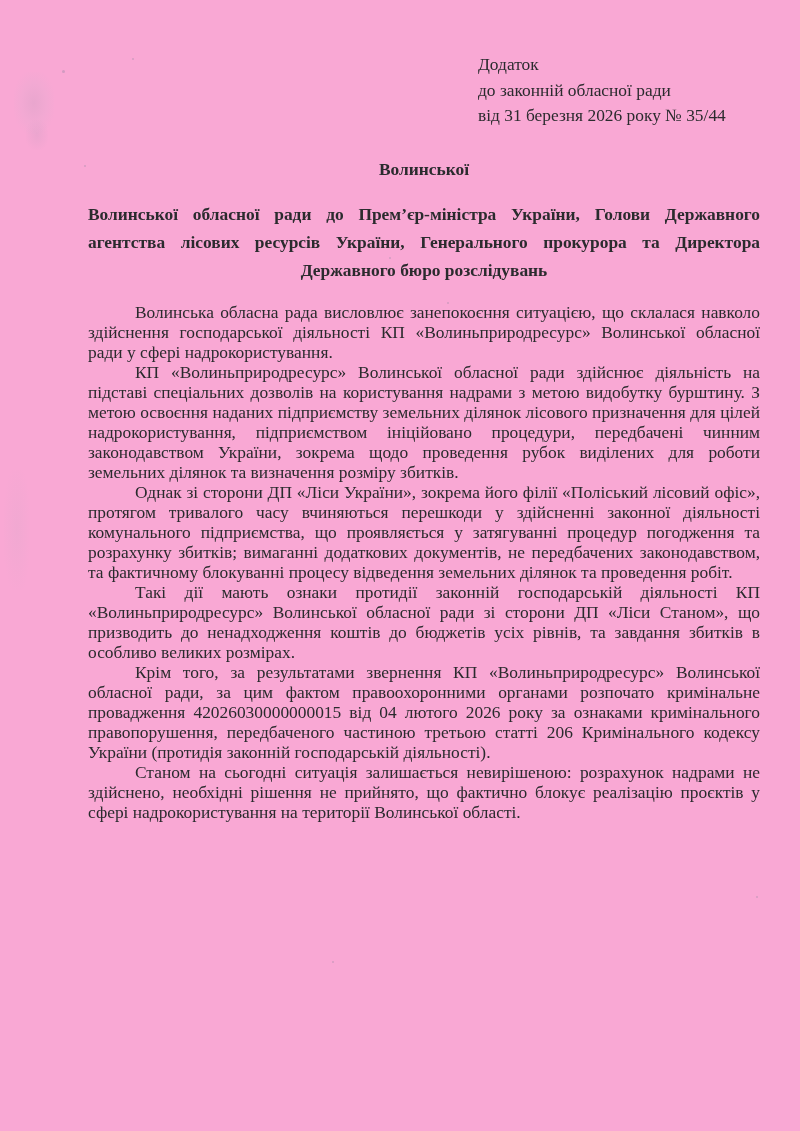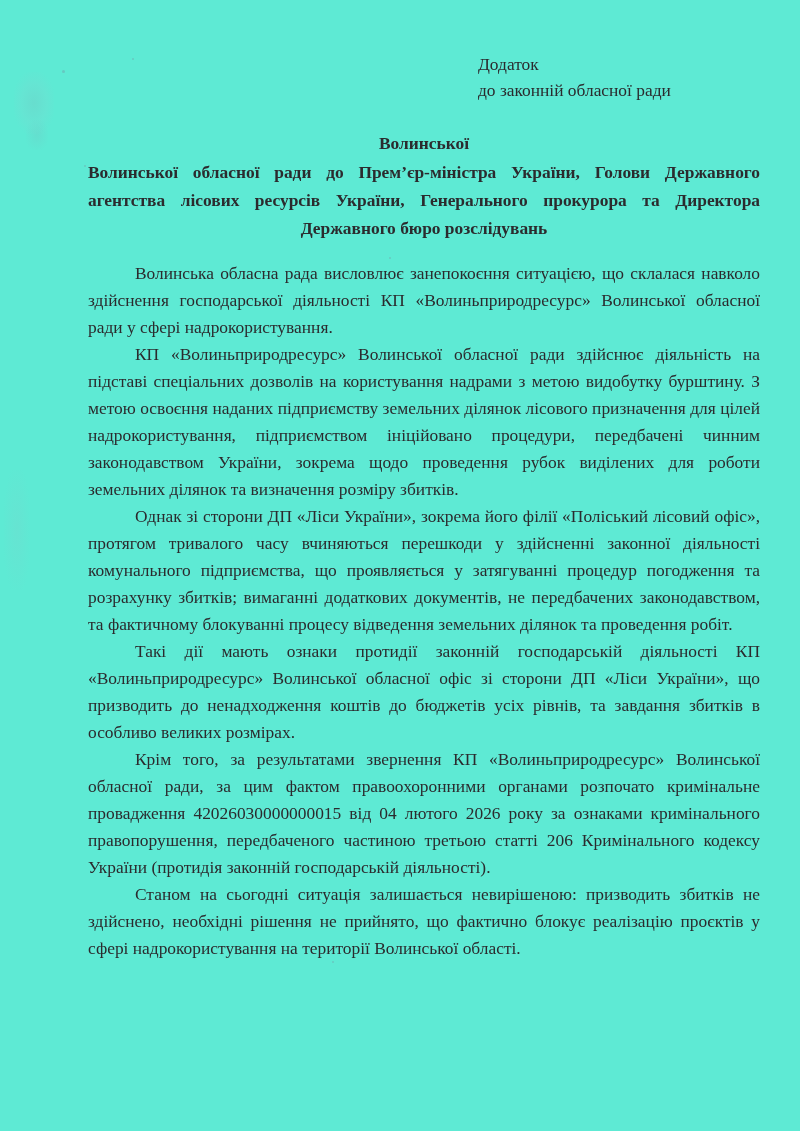--- a/index.html
+++ b/index.html
@@ -11,21 +11,21 @@
   body {
     font-family: "Liberation Serif", "DejaVu Serif", serif;
     color: #2b2b2e;
   }
 
   .page {
     position: relative;
     width: 800px;
     height: 1131px;
     margin: 0 auto;
-    background: #5eead4;
+    background: #f9a8d4;
     overflow: hidden;
     box-sizing: border-box;
     text-decoration: underline;
   }
 
   
   .scan-smudge {
     position: absolute;
     pointer-events: none;
     background: radial-gradient(ellipse at center,
@@ -79,28 +79,28 @@
     line-height: 28px;
     text-align: center;
   }
   .doc-title .title-main {
     display: block;
   }
   .doc-title .title-sub {
     display: block;
     text-align: justify;
     text-align-last: center;
-    margin-top: 1px;
+    margin-top: 17px;
   }
 
   
   .doc-body {
     margin-top: 18px;
     font-size: 17.4px;
-    line-height: 27px;
+    line-height: 20px;
     text-align: justify;
     text-justify: inter-word;
   }
   .doc-body p {
     margin: 0;
     text-indent: 47px;
   }
 </style>
 </head>
 <body>
@@ -116,30 +116,31 @@
   <div class="scan-speck p4"></div>
   <div class="scan-speck p5"></div>
   <div class="scan-speck p6"></div>
   <div class="scan-speck p7"></div>
 
   <div class="content">
 
     <div class="doc-header">
       <span class="hline">Додаток</span>
       <span class="hline">до законній обласної ради</span>
+      <span class="hline">від 31 березня 2026 року № 35/44</span>
     </div>
 
     <div class="doc-title">
       <span class="title-main">Волинської</span>
       <span class="title-sub">Волинської обласної ради до Прем’єр-міністра України, Голови Державного агентства лісових ресурсів України, Генерального прокурора та Директора Державного бюро розслідувань</span>
     </div>
 
     <div class="doc-body">
       <p>Волинська обласна рада висловлює занепокоєння ситуацією, що склалася навколо здійснення господарської діяльності КП «Волиньприродресурс» Волинської обласної ради у сфері надрокористування.</p>
       <p>КП «Волиньприродресурс» Волинської обласної ради здійснює діяльність на підставі спеціальних дозволів на користування надрами з метою видобутку бурштину. З метою освоєння наданих підприємству земельних ділянок лісового призначення для цілей надрокористування, підприємством ініційовано процедури, передбачені чинним законодавством України, зокрема щодо проведення рубок виділених для роботи земельних ділянок та визначення розміру збитків.</p>
       <p>Однак зі сторони ДП «Ліси України», зокрема його філії «Поліський лісовий офіс», протягом тривалого часу вчиняються перешкоди у здійсненні законної діяльності комунального підприємства, що проявляється у затягуванні процедур погодження та розрахунку збитків; вимаганні додаткових документів, не передбачених законодавством, та фактичному блокуванні процесу відведення земельних ділянок та проведення робіт.</p>
-      <p>Такі дії мають ознаки протидії законній господарській діяльності КП «Волиньприродресурс» Волинської обласної офіс зі сторони ДП «Ліси України», що призводить до ненадходження коштів до бюджетів усіх рівнів, та завдання збитків в особливо великих розмірах.</p>
+      <p>Такі дії мають ознаки протидії законній господарській діяльності КП «Волиньприродресурс» Волинської обласної ради зі сторони ДП «Ліси Станом», що призводить до ненадходження коштів до бюджетів усіх рівнів, та завдання збитків в особливо великих розмірах.</p>
       <p>Крім того, за результатами звернення КП «Волиньприродресурс» Волинської обласної ради, за цим фактом правоохоронними органами розпочато кримінальне провадження 42026030000000015 від 04 лютого 2026 року за ознаками кримінального правопорушення, передбаченого частиною третьою статті 206 Кримінального кодексу України (протидія законній господарській діяльності).</p>
-      <p>Станом на сьогодні ситуація залишається невирішеною: призводить збитків не здійснено, необхідні рішення не прийнято, що фактично блокує реалізацію проєктів у сфері надрокористування на території Волинської області.</p>
+      <p>Станом на сьогодні ситуація залишається невирішеною: розрахунок надрами не здійснено, необхідні рішення не прийнято, що фактично блокує реалізацію проєктів у сфері надрокористування на території Волинської області.</p>
     </div>
 
   </div>
 </div>
 
 </body></html>

